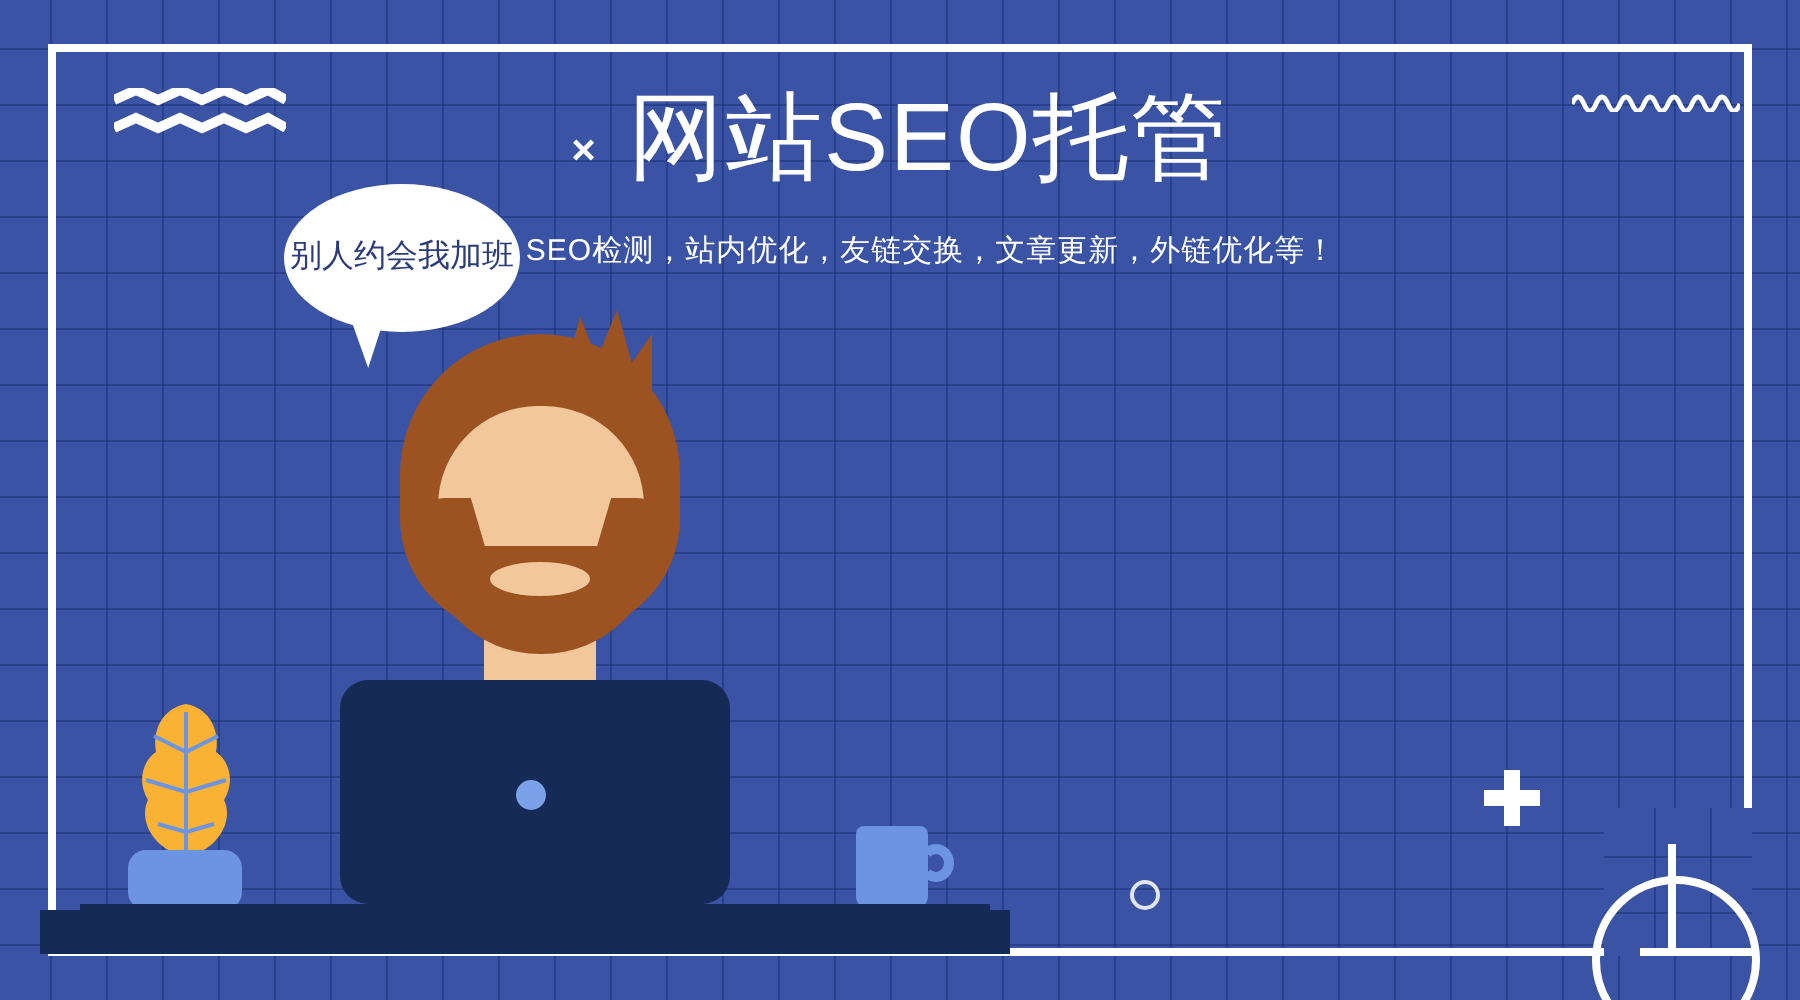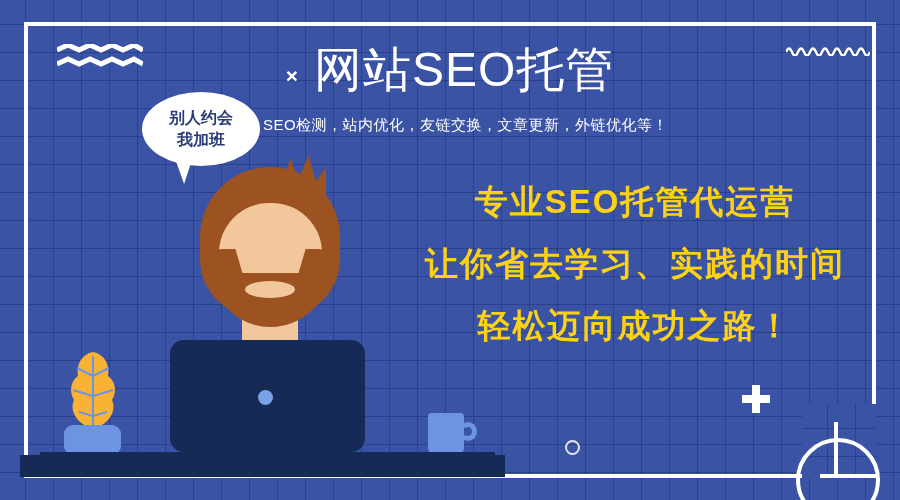--- a/index.html
+++ b/index.html
@@ -86,22 +86,22 @@
 
   .dot-circle{
     position:absolute;left:565px;top:440px;width:15px;height:15px;
     border:2px solid rgba(255,255,255,.85);border-radius:50%;box-sizing:border-box;
   }
 
   
   .bubble{
     position:absolute;left:142px;top:92px;width:118px;height:74px;
     background:#ffffff;border-radius:50%;
-    display:flex;flex-direction:column;align-items:center;justify-content:center;
-    color:#2b3c78;font-size:16px;font-weight:bold;line-height:1.35;
+    display:flex;flex-direction:row;align-items:center;justify-content:center;
+    color:#2b3c78;font-size:16px;font-weight:normal;line-height:1.35;
   }
   .bubble-tail2{
     position:absolute;left:172px;top:150px;width:22px;height:34px;
     background:#ffffff;
     clip-path:polygon(0% 0%, 100% 10%, 55% 100%);
   }
 
   
   .person{position:absolute;left:155px;top:155px;width:230px;height:230px;}
   .hair{
@@ -188,25 +188,20 @@
   <svg class="wave-right" viewBox="0 0 84 12" preserveAspectRatio="none">
     <path d="M0,8 Q3,1 6,8 T12,8 T18,8 T24,8 T30,8 T36,8 T42,8 T48,8 T54,8 T60,8 T66,8 T72,8 T78,8 T84,8" fill="none" stroke="#ffffff" stroke-width="2.4"></path>
   </svg>
 
   <div class="title-row">
     <span class="title-x">×</span>
     <span class="title-main">网站SEO托管</span>
   </div>
   <div class="subtitle">含：SEO检测，站内优化，友链交换，文章更新，外链优化等！</div>
 
-  <div class="slogan">
-    <div class="ln">专业SEO托管代运营</div>
-    <div class="ln">让你省去学习、实践的时间</div>
-    <div class="ln">轻松迈向成功之路！</div>
-  </div>
 
   <div class="plus"></div>
   <div class="dot-circle"></div>
 
   <div class="bubble-tail2"></div>
   <div class="bubble">
     <span>别人约会</span>
     <span>我加班</span>
   </div>
 

